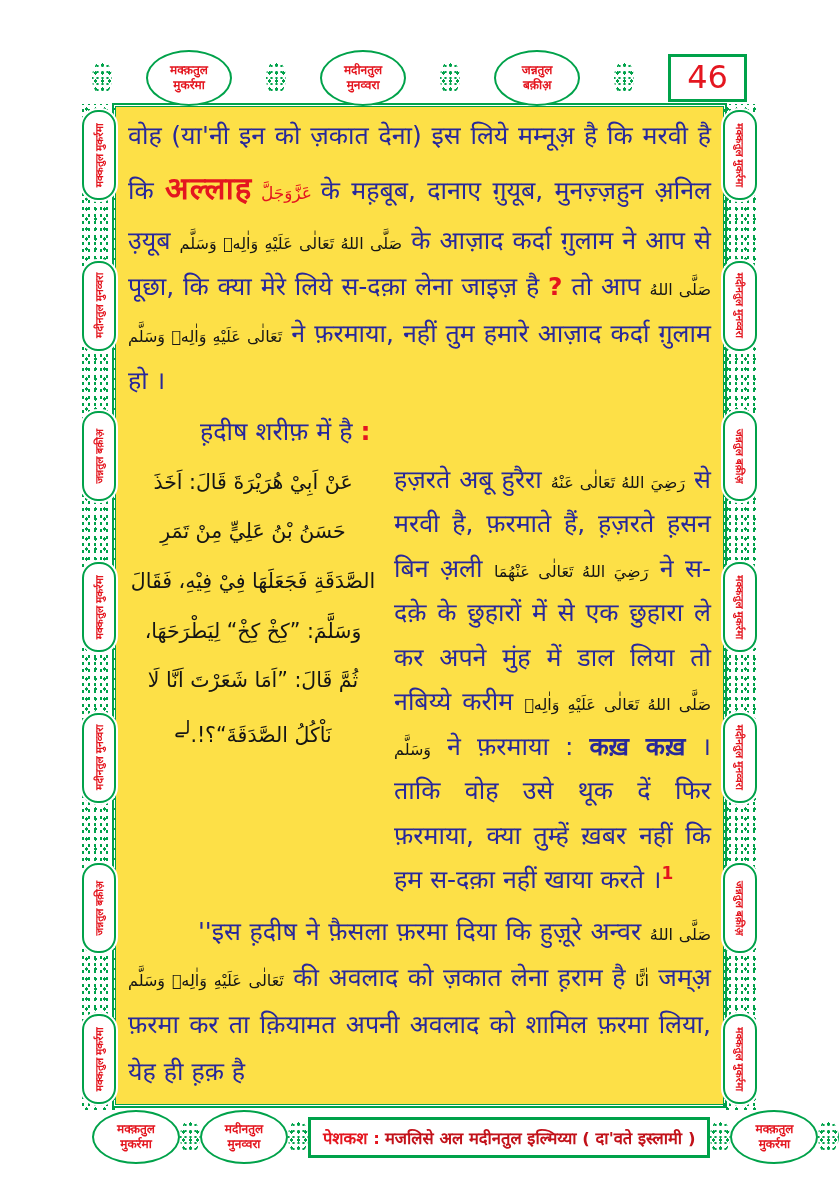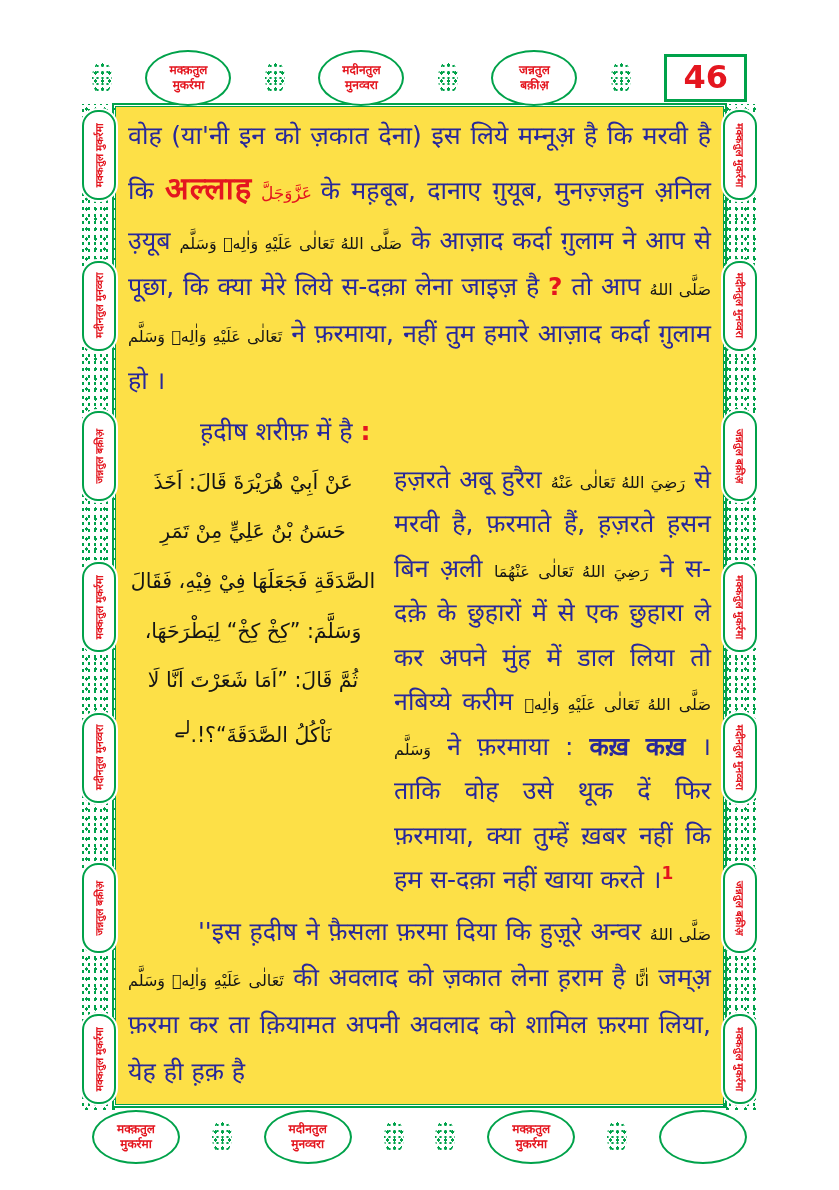--- a/index.html
+++ b/index.html
@@ -45,21 +45,21 @@
     color:var(--red);font-weight:bold;font-size:30px;line-height:1.3;white-space:nowrap;
   }
   .oval-badge{
     width:82px;height:52px;border:2.5px solid var(--green);border-radius:50%;
     background:#fff;display:flex;flex-direction:column;align-items:center;justify-content:center;
     gap:2px;flex:none;
   }
   .oval-badge span{color:var(--red);font-size:12px;font-weight:bold;line-height:1.05;white-space:nowrap;}
   .pageno-box{
     border:3px solid var(--green);background:#fff;padding:1px 16px 3px;
-    color:var(--red);font-weight:bold;font-size:32px;line-height:1.2;
+    color:var(--red);font-weight:normal;font-size:32px;line-height:1.2;
   }
   .vine-knot{
     width:20px;height:34px;flex:none;border-radius:50%;
     background-image:
       radial-gradient(var(--green) 1.4px, transparent 1.6px),
       radial-gradient(var(--green) 1px, transparent 1.2px);
     background-size:7px 8px,5px 6px;background-position:0 0,3px 2px;
   }
   
   .inner-frame{
@@ -258,20 +258,24 @@
     <div class="oval-badge">
       <span>मक्क़तुल</span>
       <span>मुकर्रमा</span>
     </div>
     <div class="vine-knot"></div>
     <div class="oval-badge">
       <span>मदीनतुल</span>
       <span>मुनव्वरा</span>
     </div>
     <div class="vine-knot"></div>
+    <div class="publisher-box">
+      <span class="lbl">पेशकश :</span>
+      <span class="txt">मजलिसे अल मदीनतुल इल्मिय्या ( दा'वते इस्लामी )</span>
+    </div>
     <div class="vine-knot"></div>
     <div class="oval-badge">
       <span>मक्क़तुल</span>
       <span>मुकर्रमा</span>
     </div>
     <div class="vine-knot"></div>
     <div class="oval-badge">
       
       
     </div>

